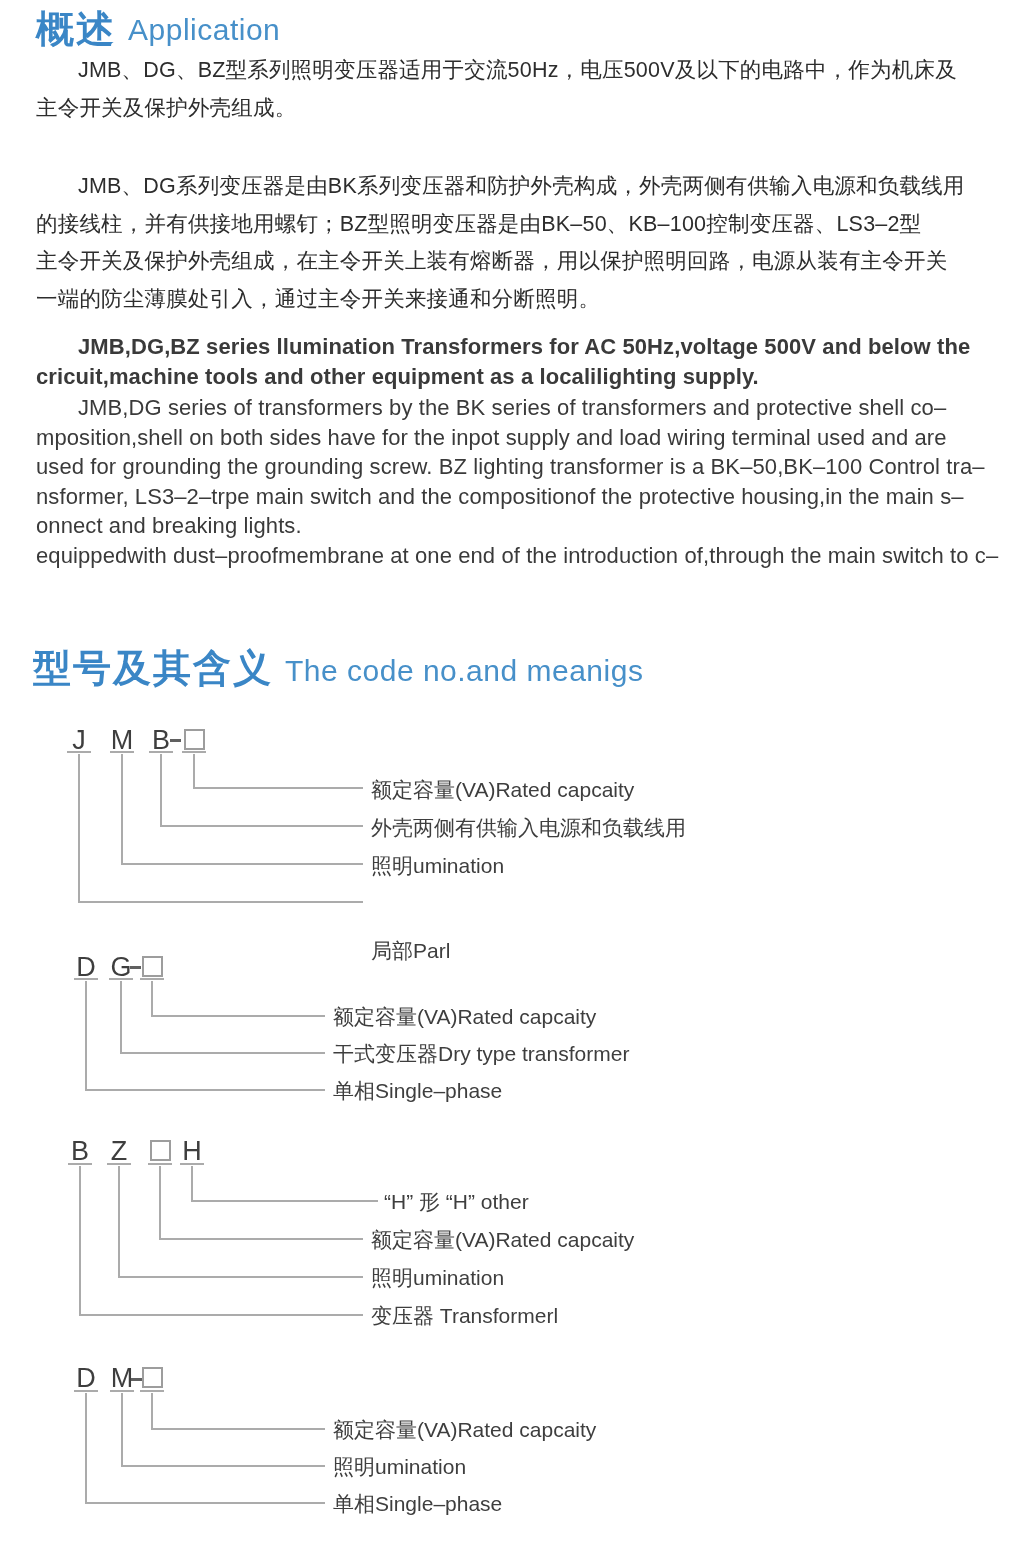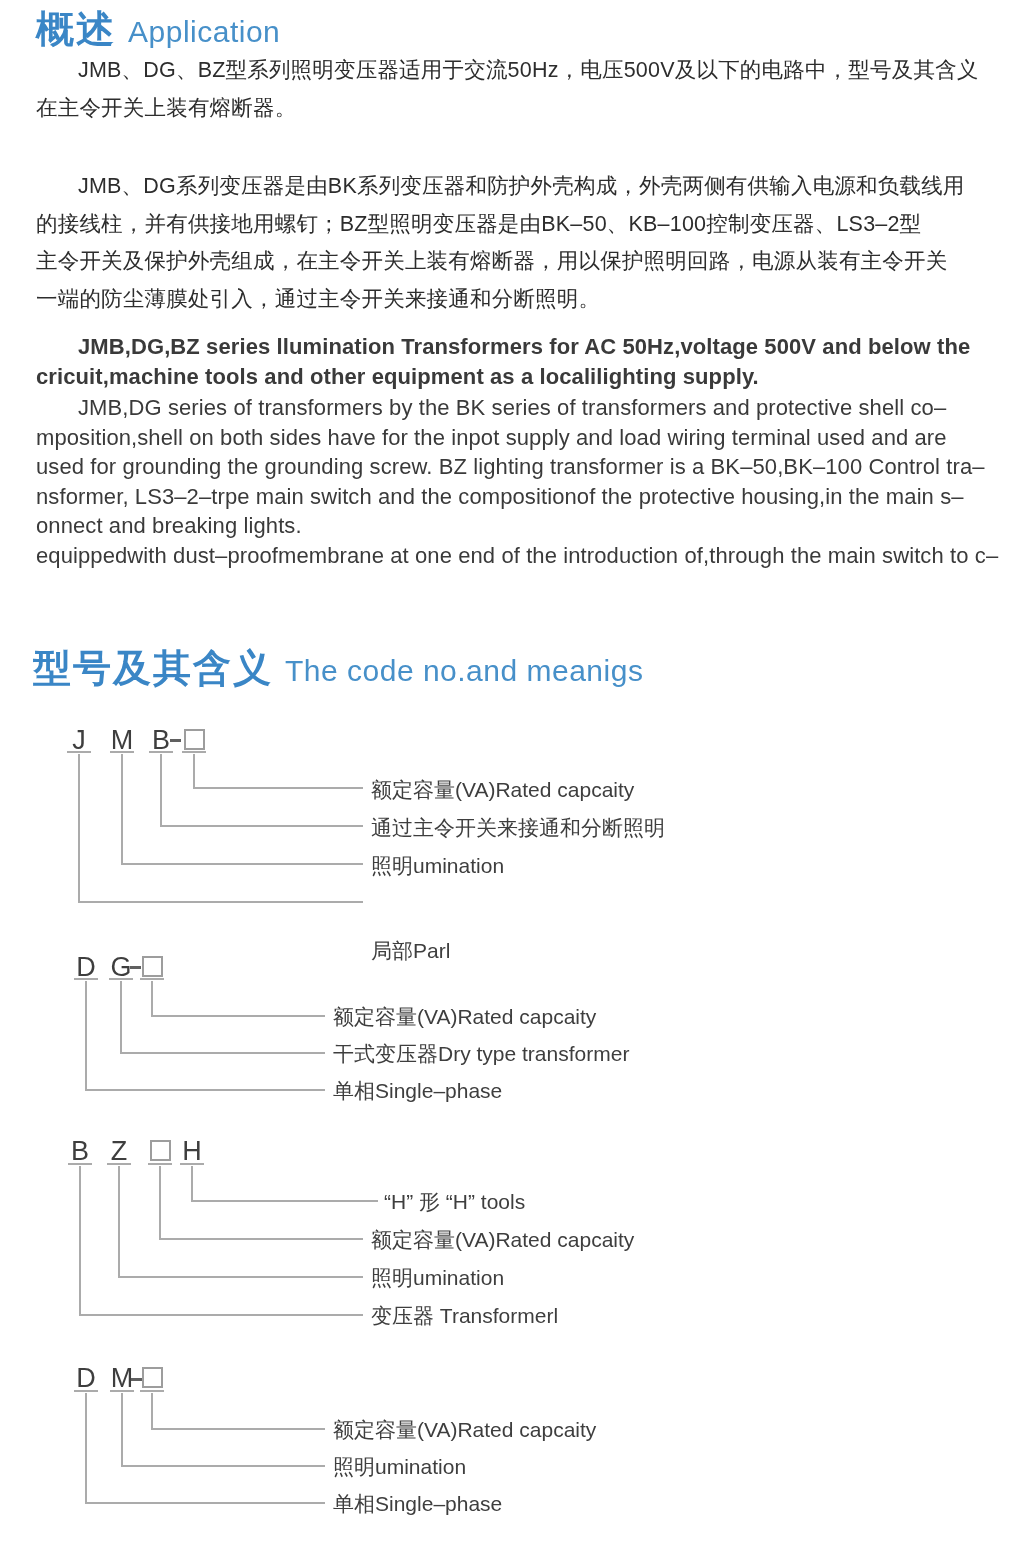--- a/index.html
+++ b/index.html
@@ -25,28 +25,28 @@
   .tick{position:absolute;width:24px;height:2px;background:#ababab;}
   .vline{position:absolute;width:2px;background:#ababab;}
   .hline{position:absolute;height:2px;background:#ababab;}
   .dg-label{position:absolute;font-size:21px;line-height:26px;color:#3e3e3e;white-space:nowrap;}
 </style>
 </head>
 <body>
 
 <div class="page">
 
-  <div class="abs heading" style="left:36px;top:4px;">
+  <div class="abs heading" style="left:36px;top:4px;align-items:center;">
     <span class="h-cn">概述</span>
     <span class="h-en">Application</span>
   </div>
 
   <div class="abs para cn" style="left:36px;top:52px;">
-      <div>JMB、DG、BZ型系列照明变压器适用于交流50Hz，电压500V及以下的电路中，型号及其含义</div>
-      <div>在主令开关上装有熔断器。</div>
+      <div>JMB、DG、BZ型系列照明变压器适用于交流50Hz，电压500V及以下的电路中，作为机床及</div>
+      <div>主令开关及保护外壳组成。</div>
     </div>
   <div class="abs para cn" style="left:36px;top:124px;margin-top:44px;">
       <div>JMB、DG系列变压器是由BK系列变压器和防护外壳构成，外壳两侧有供输入电源和负载线用</div>
       <div>的接线柱，并有供接地用螺钉；BZ型照明变压器是由BK–50、KB–100控制变压器、LS3–2型</div>
       <div>主令开关及保护外壳组成，在主令开关上装有熔断器，用以保护照明回路，电源从装有主令开关</div>
       <div>一端的防尘薄膜处引入，通过主令开关来接通和分断照明。</div>
     </div>
   <div class="abs para en" style="left:36px;top:332px;font-weight:bold;">
       <div>JMB,DG,BZ series llumination Transformers for AC 50Hz,voltage 500V and below the</div>
       <div>cricuit,machine tools and other equipment as a localilighting supply.</div>
@@ -81,21 +81,21 @@
     <span class="vline" style="left:121px;top:754px;height:111px;"></span>
     <span class="vline" style="left:160px;top:754px;height:73px;"></span>
     <span class="vline" style="left:193px;top:754px;height:35px;"></span>
 
     <span class="hline" style="left:193px;top:787px;width:170px;"></span>
     <span class="hline" style="left:160px;top:825px;width:203px;"></span>
     <span class="hline" style="left:121px;top:863px;width:242px;"></span>
     <span class="hline" style="left:78px;top:901px;width:285px;"></span>
 
     <span class="dg-label" style="left:371px;top:777px;">额定容量(VA)Rated capcaity</span>
-    <span class="dg-label" style="left:371px;top:815px;">通过主令开关来接通和分断照明</span>
+    <span class="dg-label" style="left:371px;top:815px;">外壳两侧有供输入电源和负载线用</span>
     <span class="dg-label" style="left:371px;top:853px;">照明umination</span>
     <span class="dg-label" style="left:371px;top:891px;margin-top:47px;">局部Parl</span>
   </div>
 
   <div class="dg-group">
     <span class="dg-letter" style="left:73px;top:954px;">D</span>
     <span class="dg-letter" style="left:108px;top:954px;">G</span>
     <span class="dg-hyphen" style="left:130px;top:966px;"></span>
     <span class="dg-box" style="left:142px;top:956px;"></span>
 
@@ -130,21 +130,21 @@
     <span class="vline" style="left:191px;top:1166px;height:36px;"></span>
     <span class="vline" style="left:159px;top:1166px;height:74px;"></span>
     <span class="vline" style="left:118px;top:1166px;height:112px;"></span>
     <span class="vline" style="left:79px;top:1166px;height:150px;"></span>
 
     <span class="hline" style="left:191px;top:1200px;width:187px;"></span>
     <span class="hline" style="left:159px;top:1238px;width:204px;"></span>
     <span class="hline" style="left:118px;top:1276px;width:245px;"></span>
     <span class="hline" style="left:79px;top:1314px;width:284px;"></span>
 
-    <span class="dg-label" style="left:384px;top:1189px;">“H” 形 “H” tools</span>
+    <span class="dg-label" style="left:384px;top:1189px;">“H” 形 “H” other</span>
     <span class="dg-label" style="left:371px;top:1227px;">额定容量(VA)Rated capcaity</span>
     <span class="dg-label" style="left:371px;top:1265px;">照明umination</span>
     <span class="dg-label" style="left:371px;top:1303px;">变压器 Transformerl</span>
   </div>
 
   <div class="dg-group">
     <span class="dg-letter" style="left:73px;top:1365px;">D</span>
     <span class="dg-letter" style="left:109px;top:1365px;">M</span>
     <span class="dg-hyphen" style="left:131px;top:1378px;"></span>
     <span class="dg-box" style="left:142px;top:1367px;"></span>

